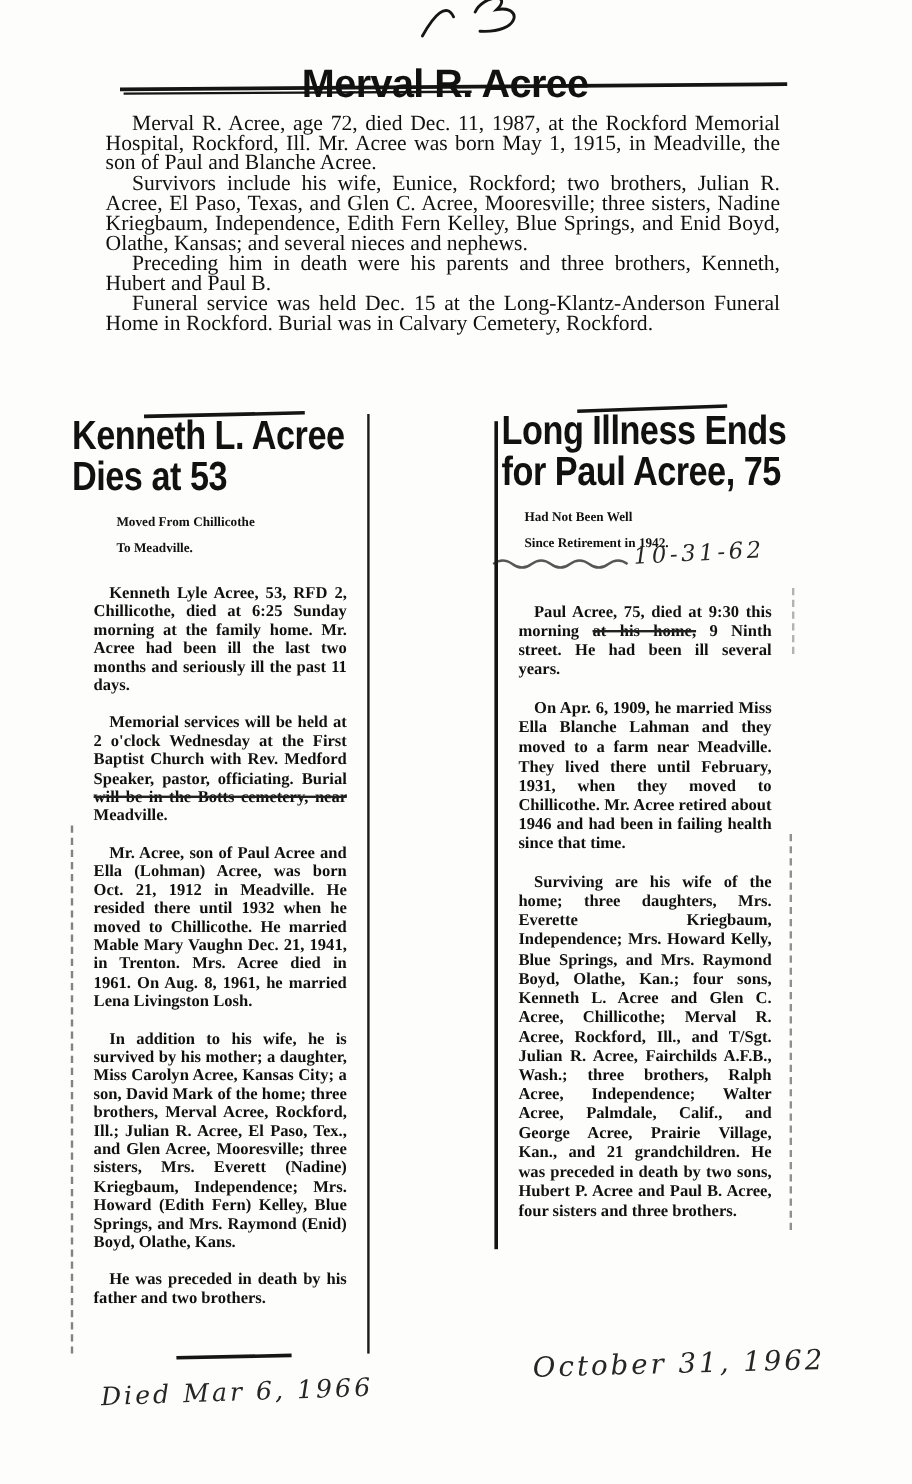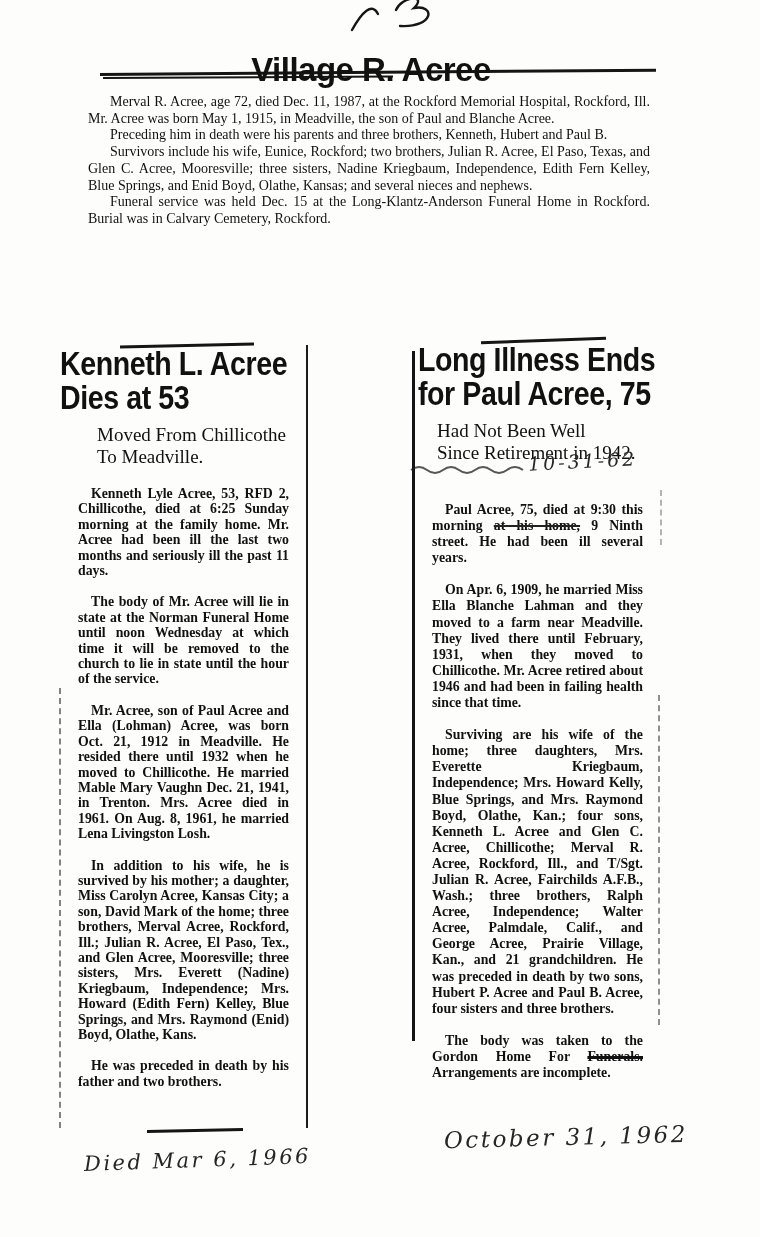--- a/index.html
+++ b/index.html
@@ -12,37 +12,37 @@
 
   
   .obit-title{
     position:absolute;left:90px;top:52px;width:562px;margin:0;
     text-align:center;
     font-family:"Liberation Sans",sans-serif;
     font-weight:900;font-size:33px;line-height:36px;letter-spacing:-0.5px;
   }
   .obit-body{
     position:absolute;left:88px;top:94px;width:562px;
-    font-size:14px;line-height:16.7px;font-weight:500;
+    font-size:18px;line-height:16.7px;font-weight:500;
     text-align:justify;hyphens:auto;
   }
   .obit-body p{margin:0;text-indent:22px;}
 
   
   .headline{
     position:absolute;
     font-family:"Liberation Sans",sans-serif;
     font-weight:900;font-size:34px;line-height:34px;letter-spacing:-0.5px;
     white-space:nowrap;
   }
   .condensed{transform:scaleX(0.84);transform-origin:0 50%;}
   .subhead{
     position:absolute;
     font-family:"Liberation Serif",serif;
-    font-weight:normal;font-size:19px;line-height:22px;white-space:nowrap;
+    font-weight:bold;font-size:11px;line-height:22px;white-space:nowrap;
   }
   .col-body{
     position:absolute;width:243px;
     font-size:13.8px;font-weight:bold;
     text-align:justify;hyphens:auto;
   }
   .col-body p{margin:16px;text-indent:13px;}
   .left-col{left:62px;top:470px;line-height:15.4px;}
   .right-col{left:416px;top:486px;line-height:16.1px;}
 
@@ -80,44 +80,44 @@
 <div id="page">
 
   <svg class="topmark" width="120" height="36" viewBox="0 0 120 36">
     <path d="M14 30 C24 12 34 2 40 14" stroke="#161616" stroke-width="2.4" fill="none" stroke-linecap="round"></path>
     <path d="M58 10 C64 -4 90 -6 76 8 C98 4 96 28 62 26" stroke="#161616" stroke-width="2.4" fill="none" stroke-linecap="round"></path>
   </svg>
 
   <div class="rule ruleA"></div>
   <div class="rule ruleB"></div>
 
-  <h1 class="obit-title">Village R. Acree</h1>
+  <h1 class="obit-title">Merval R. Acree</h1>
 
   <div class="obit-body">
     <p>Merval R. Acree, age 72, died Dec. 11, 1987, at the Rockford Memorial Hospital, Rockford, Ill. Mr. Acree was born May 1, 1915, in Meadville, the son of Paul and Blanche Acree.</p>
+    <p>Survivors include his wife, Eunice, Rockford; two brothers, Julian R. Acree, El Paso, Texas, and Glen C. Acree, Mooresville; three sisters, Nadine Kriegbaum, Independence, Edith Fern Kelley, Blue Springs, and Enid Boyd, Olathe, Kansas; and several nieces and nephews.</p>
     <p>Preceding him in death were his parents and three brothers, Kenneth, Hubert and Paul B.</p>
-    <p>Survivors include his wife, Eunice, Rockford; two brothers, Julian R. Acree, El Paso, Texas, and Glen C. Acree, Mooresville; three sisters, Nadine Kriegbaum, Independence, Edith Fern Kelley, Blue Springs, and Enid Boyd, Olathe, Kansas; and several nieces and nephews.</p>
     <p>Funeral service was held Dec. 15 at the Long-Klantz-Anderson Funeral Home in Rockford. Burial was in Calvary Cemetery, Rockford.</p>
   </div>
 
   <div class="rule left-head-rule"></div>
 
   <div class="headline" style="left:60px;top:346px;">
     <div class="condensed">Kenneth L. Acree</div>
     <div class="condensed">Dies at 53</div>
   </div>
 
   <div class="subhead" style="left:97px;top:424px;">
     <div>Moved From Chillicothe</div>
     <div>To Meadville.</div>
   </div>
 
   <div class="col-body left-col">
     <p>Kenneth Lyle Acree, 53, RFD 2, Chillicothe, died at 6:25 Sunday morning at the family home. Mr. Acree had been ill the last two months and seriously ill the past 11 days.</p>
-    <p>The body of Mr. Acree will lie in state at the Norman Funeral Home until noon Wednesday at which time it will be removed to the church to lie in state until the hour of the service.</p>
+    <p><span>Memorial services will be held at 2 o'clock Wednesday at the First Baptist Church with Rev. Medford Speaker, pastor, officiating. Burial </span><span class="struck">will be in the Botts cemetery, near</span><span> Meadville.</span></p>
     <p>Mr. Acree, son of Paul Acree and Ella (Lohman) Acree, was born Oct. 21, 1912 in Meadville. He resided there until 1932 when he moved to Chillicothe. He married Mable Mary Vaughn Dec. 21, 1941, in Trenton. Mrs. Acree died in 1961. On Aug. 8, 1961, he married Lena Livingston Losh.</p>
     <p>In addition to his wife, he is survived by his mother; a daughter, Miss Carolyn Acree, Kansas City; a son, David Mark of the home; three brothers, Merval Acree, Rockford, Ill.; Julian R. Acree, El Paso, Tex., and Glen Acree, Mooresville; three sisters, Mrs. Everett (Nadine) Kriegbaum, Independence; Mrs. Howard (Edith Fern) Kelley, Blue Springs, and Mrs. Raymond (Enid) Boyd, Olathe, Kans.</p>
     <p>He was preceded in death by his father and two brothers.</p>
   </div>
 
   <div class="dashes left-edge-dashes"></div>
   <div class="rule mid-col-rule"></div>
   <div class="rule left-bottom-rule"></div>
 
   <div class="handwriting hw-left">Died Mar 6, 1966</div>
@@ -137,21 +137,20 @@
 
   <svg class="subhead-squiggle" width="135" height="14" viewBox="0 0 135 14">
     <path d="M3 8 q8 -6 16 0 t16 0 t16 0 t16 0 t16 0 t16 0 t16 0" stroke="rgba(30,30,30,.75)" stroke-width="2" fill="none"></path>
   </svg>
   <div class="handwriting hw-inline">10-31-62</div>
 
   <div class="col-body right-col">
     <p><span>Paul Acree, 75, died at 9:30 this morning </span><span class="struck">at his home,</span><span> 9 Ninth street. He had been ill several years.</span></p>
     <p>On Apr. 6, 1909, he married Miss Ella Blanche Lahman and they moved to a farm near Meadville. They lived there until February, 1931, when they moved to Chillicothe. Mr. Acree retired about 1946 and had been in failing health since that time.</p>
     <p>Surviving are his wife of the home; three daughters, Mrs. Everette Kriegbaum, Independence; Mrs. Howard Kelly, Blue Springs, and Mrs. Raymond Boyd, Olathe, Kan.; four sons, Kenneth L. Acree and Glen C. Acree, Chillicothe; Merval R. Acree, Rockford, Ill., and T/Sgt. Julian R. Acree, Fairchilds A.F.B., Wash.; three brothers, Ralph Acree, Independence; Walter Acree, Palmdale, Calif., and George Acree, Prairie Village, Kan., and 21 grandchildren. He was preceded in death by two sons, Hubert P. Acree and Paul B. Acree, four sisters and three brothers.</p>
-    <p><span>The body was taken to the Gordon Home For </span><span class="struck-heavy">Funerals.</span><span> Arrangements are incomplete.</span></p>
   </div>
 
   <div class="dashes right-edge-dashes"></div>
   <div class="dashes right-edge-dashes2"></div>
 
   <div class="handwriting hw-right">October 31, 1962</div>
 
 </div>
 
 </body></html>

